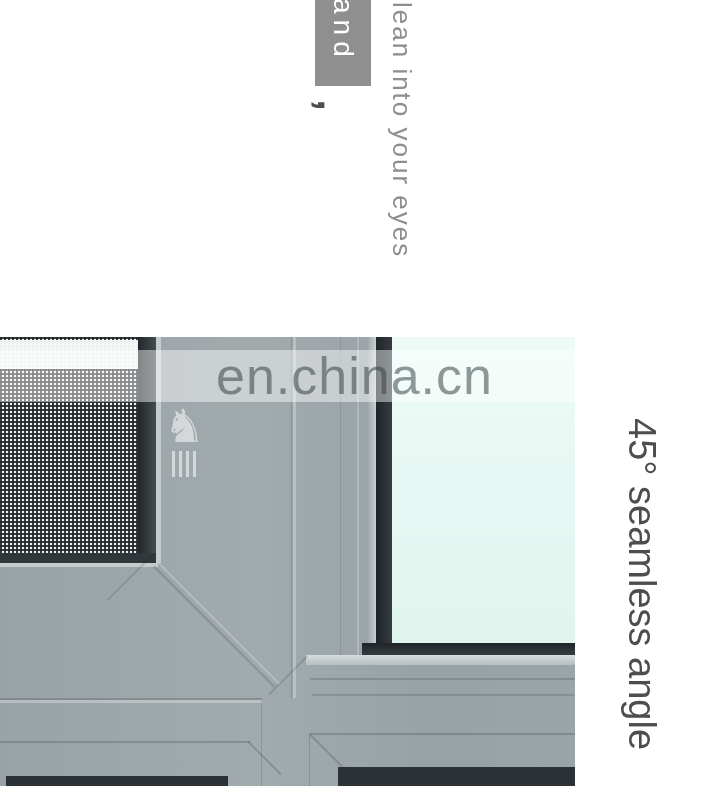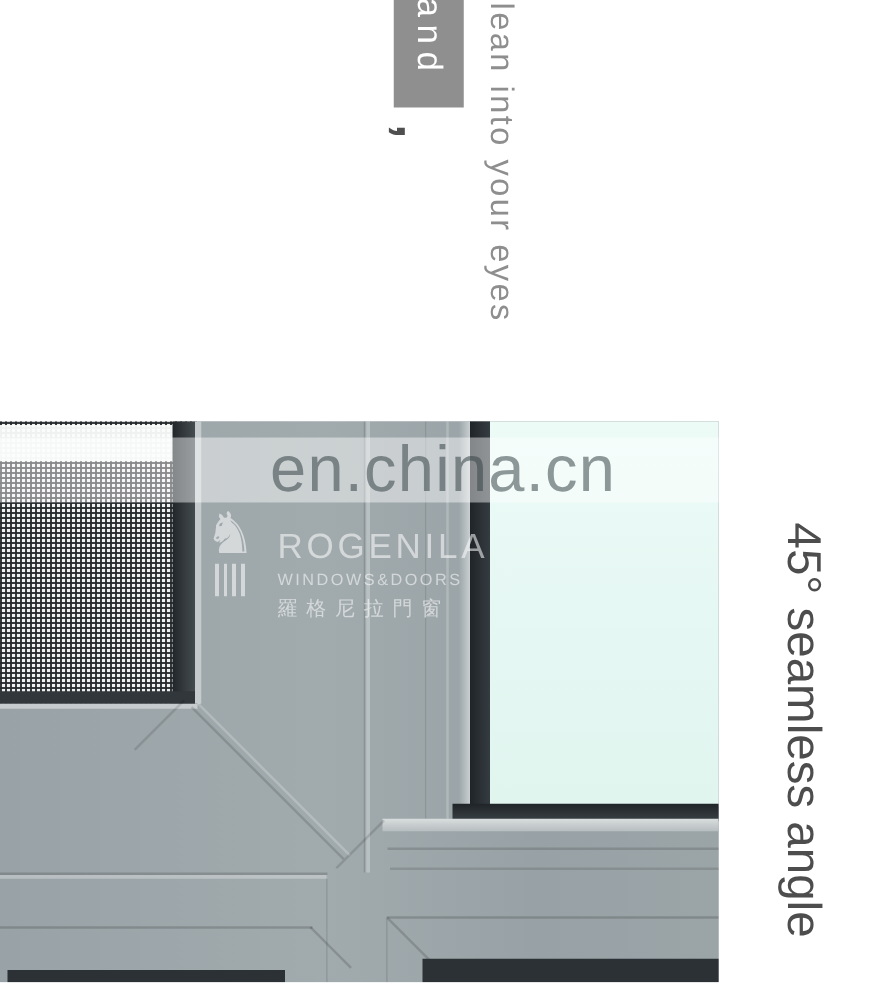--- a/index.html
+++ b/index.html
@@ -152,21 +152,16 @@
 
     <div class="layer wm-band">
       <span class="wm-text">en.china.cn</span>
     </div>
 
     <div class="layer logo">
       <div class="logo-icon">
         <span class="knight">♞</span>
         <span class="column"></span>
       </div>
-      <div class="logo-text">
-        <div class="brand">ROGENILA</div>
-        <div class="tagline">WINDOWS&amp;DOORS</div>
-        <div class="chinese">羅格尼拉門窗</div>
-      </div>
     </div>
 
   </div>
 </div>
 
 </body></html>

